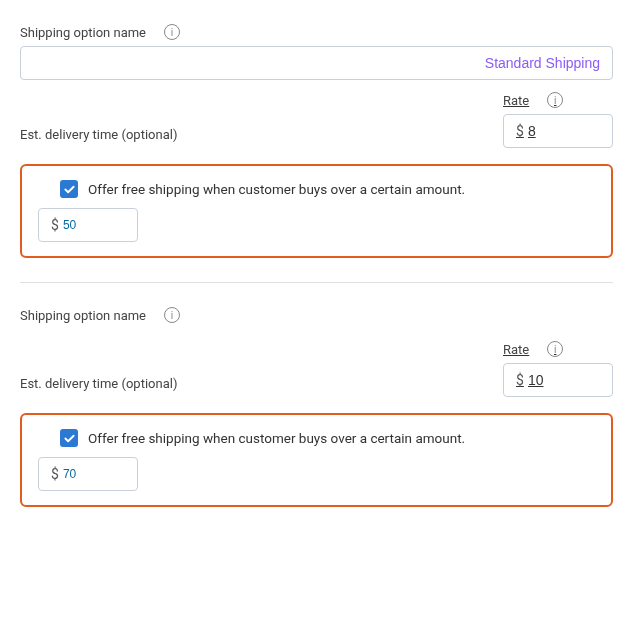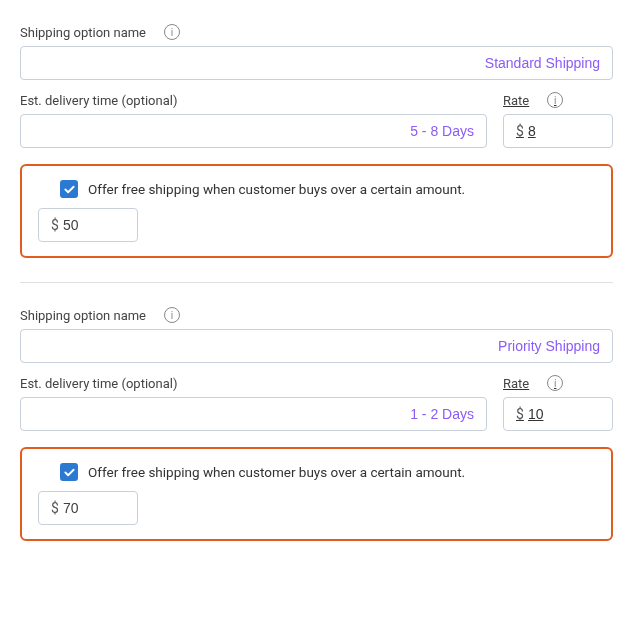--- a/index.html
+++ b/index.html
@@ -151,22 +151,22 @@
       border: 1.5px solid #c8d0da;
       border-radius: 4px;
       background: #fff;
       padding: 8px 12px;
       width: 100px;
     }
 
     .amount-input {
       border: none;
       outline: none;
-      font-size: 14px;
-      color: #404040;
+      font-size: 12px;
+      color: #0369a1;
       width: 55px;
       background: transparent;
     }
   </style>
 </head>
 <body>
 
 <div class="shipping-section">
 
   <div class="field-group">
@@ -175,21 +175,20 @@
       <span class="info-icon">i</span>
     </label>
     <input class="text-input" type="text" value="Standard Shipping" style="">
   </div>
 
   <div class="row-fields">
     <div class="field-group delivery">
       <label class="field-label">
         <span>Est. delivery time (optional)</span>
       </label>
-      <input class="text-input" type="text" value="5 - 8 Days" style="">
     </div>
     <div class="field-group rate">
       <label class="field-label">
         <span>Rate</span>
         <span class="info-icon">i</span>
       </label>
       <div class="currency-input-wrapper">
         <span class="currency-symbol">$</span>
         <input class="currency-input" type="text" value="8" style="">
       </div>
@@ -214,29 +213,27 @@
 
 <hr class="divider">
 
 <div class="shipping-section">
 
   <div class="field-group">
     <label class="field-label">
       <span>Shipping option name</span>
       <span class="info-icon">i</span>
     </label>
-    <input class="text-input" type="text" value="Priority Shipping" style="">
   </div>
 
   <div class="row-fields">
     <div class="field-group delivery">
       <label class="field-label">
         <span>Est. delivery time (optional)</span>
       </label>
-      <input class="text-input" type="text" value="1 - 2 Days" style="">
     </div>
     <div class="field-group rate">
       <label class="field-label">
         <span>Rate</span>
         <span class="info-icon">i</span>
       </label>
       <div class="currency-input-wrapper">
         <span class="currency-symbol">$</span>
         <input class="currency-input" type="text" value="10" style="">
       </div>

